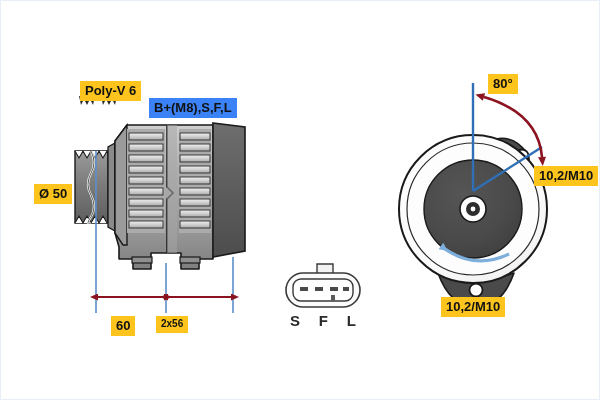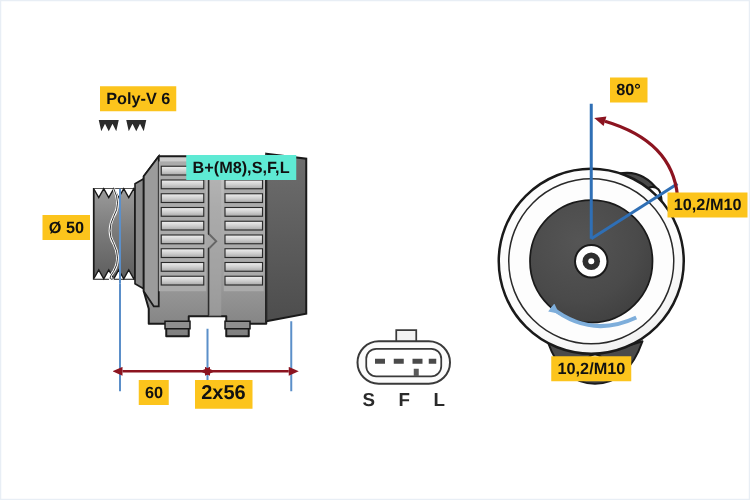--- a/index.html
+++ b/index.html
@@ -29,30 +29,30 @@
     font-family: "Liberation Sans", sans-serif;
     font-weight: bold;
     color: #111111;
     line-height: 1;
     white-space: nowrap;
     padding: 3px 5px 4px 5px;
     box-sizing: border-box;
   }
   .callout-yellow {
     background: #fcc41c;
+    margin-top: 12px;
   }
   .callout-blue {
-    background: #5eead4;
-    margin-top: 26px;
+    background: #3b82f6;
   }
   #lbl-polyv   { left: 79px;  top: 68px;  font-size: 13px; }
   #lbl-bplus   { left: 148px; top: 97px;  font-size: 13px; }
   #lbl-dia50   { left: 33px;  top: 171px; font-size: 13px; text-align: center; }
   #lbl-d60     { left: 110px; top: 303px; font-size: 13px; text-align: right; }
-  #lbl-d2x56   { left: 155px; top: 303px; font-size: 16px; }
+  #lbl-d2x56   { left: 155px; top: 303px; font-size: 10px; }
   #lbl-angle   { left: 487px; top: 61px;  font-size: 13px; }
   #lbl-m10-top { left: 533px; top: 153px; font-size: 13px; }
   #lbl-m10-bot { left: 440px; top: 284px; font-size: 13px; }
   .conn-pins {
     position: absolute;
     left: 289px;
     top: 311px;
     width: 66px;
     display: flex;
     justify-content: space-between;

